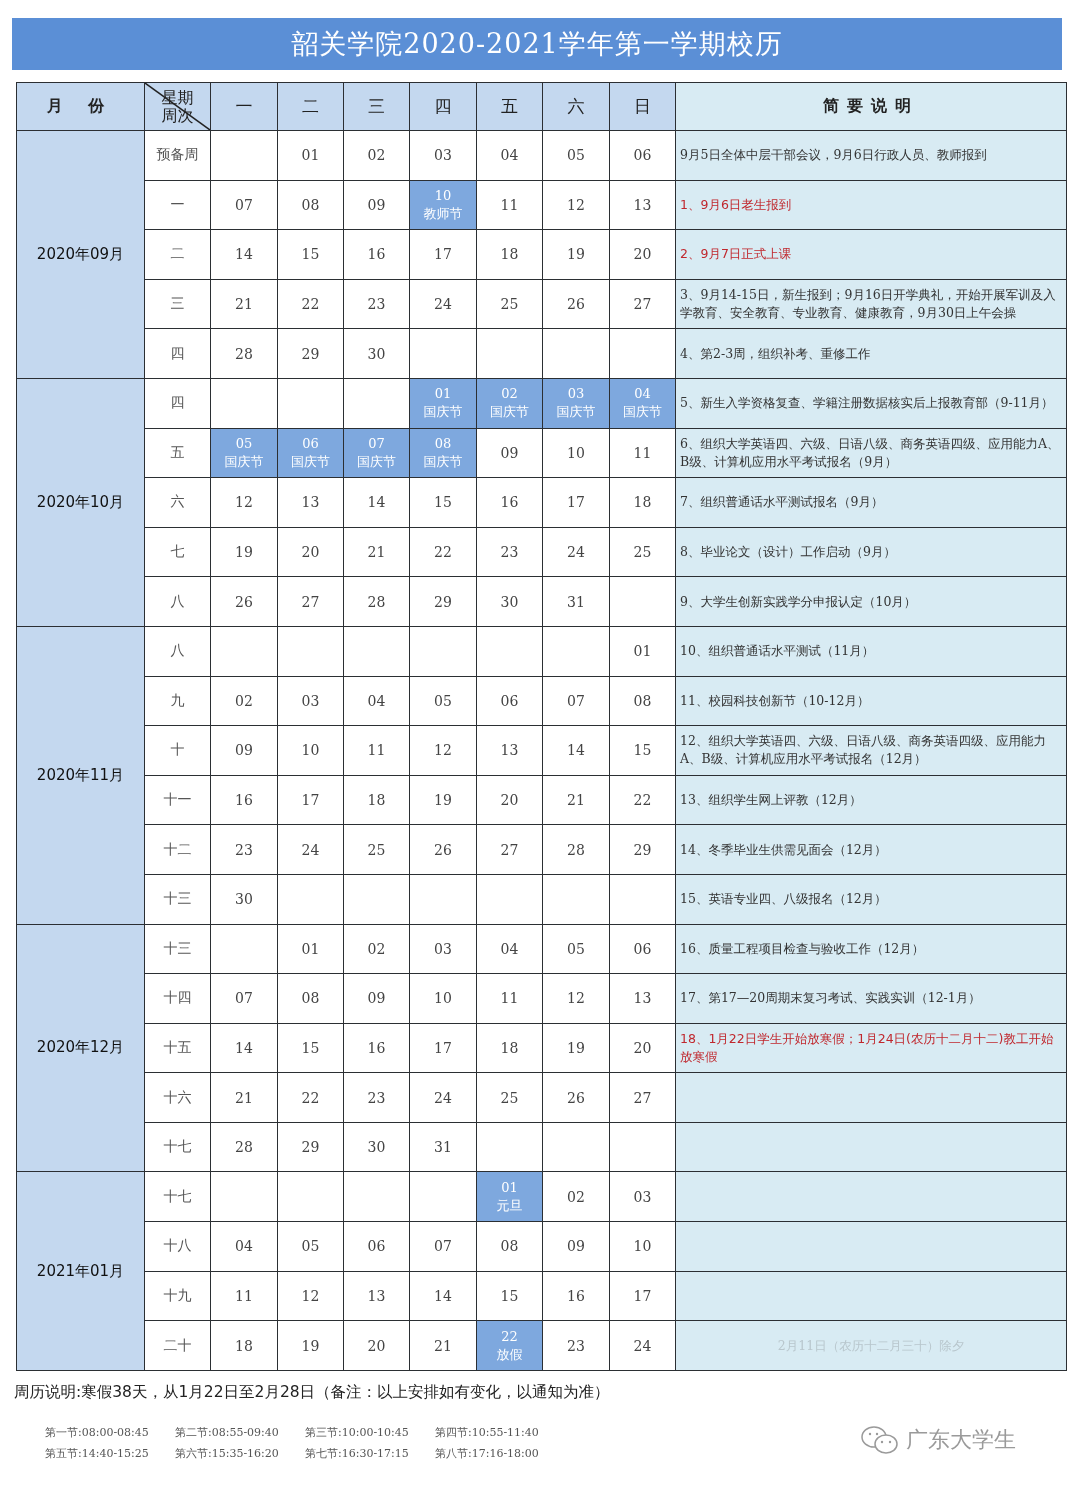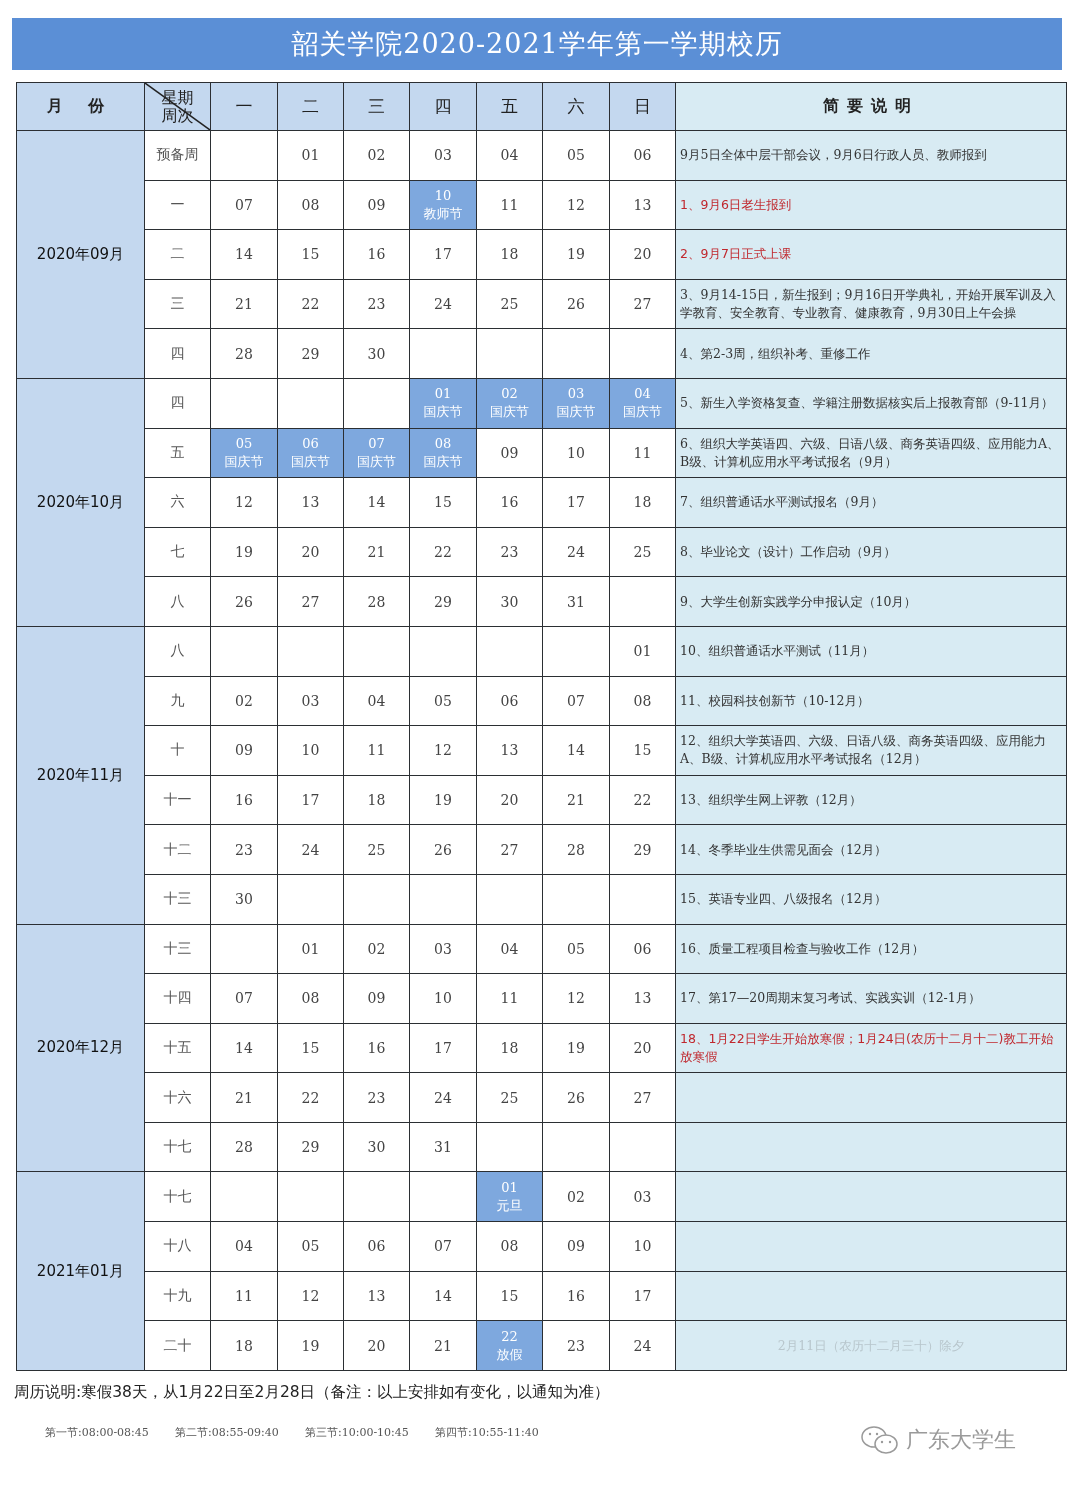--- a/index.html
+++ b/index.html
@@ -747,20 +747,26 @@
 
 <div id="footer-note">周历说明:寒假38天，从1月22日至2月28日（备注：以上安排如有变化，以通知为准）</div>
 
 <div id="periods">
     <div class="period-row">
       <span class="period">第一节:08:00-08:45</span>
       <span class="period">第二节:08:55-09:40</span>
       <span class="period">第三节:10:00-10:45</span>
       <span class="period">第四节:10:55-11:40</span>
     </div>
+    <div class="period-row">
+      <span class="period">第五节:14:40-15:25</span>
+      <span class="period">第六节:15:35-16:20</span>
+      <span class="period">第七节:16:30-17:15</span>
+      <span class="period">第八节:17:16-18:00</span>
+    </div>
   </div>
 
 <div id="watermark">
   <svg width="40" height="32" viewBox="0 0 40 32">
     <ellipse cx="14" cy="12" rx="12" ry="10" fill="none" stroke="#9a9a9a" stroke-width="1.5"></ellipse>
     <ellipse cx="26" cy="19" rx="11" ry="9" fill="#fff" stroke="#9a9a9a" stroke-width="1.5"></ellipse>
     <circle cx="10" cy="9" r="1.2" fill="#9a9a9a"></circle>
       <circle cx="17" cy="9" r="1.2" fill="#9a9a9a"></circle>
     <circle cx="22" cy="17" r="1.2" fill="#9a9a9a"></circle>
       <circle cx="30" cy="17" r="1.2" fill="#9a9a9a"></circle>

